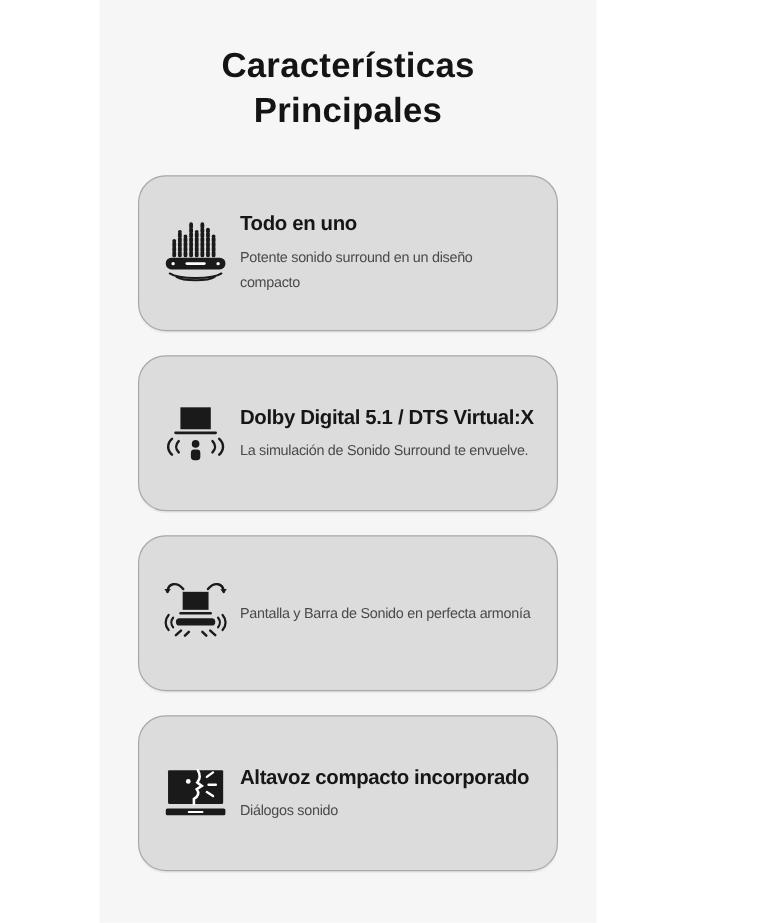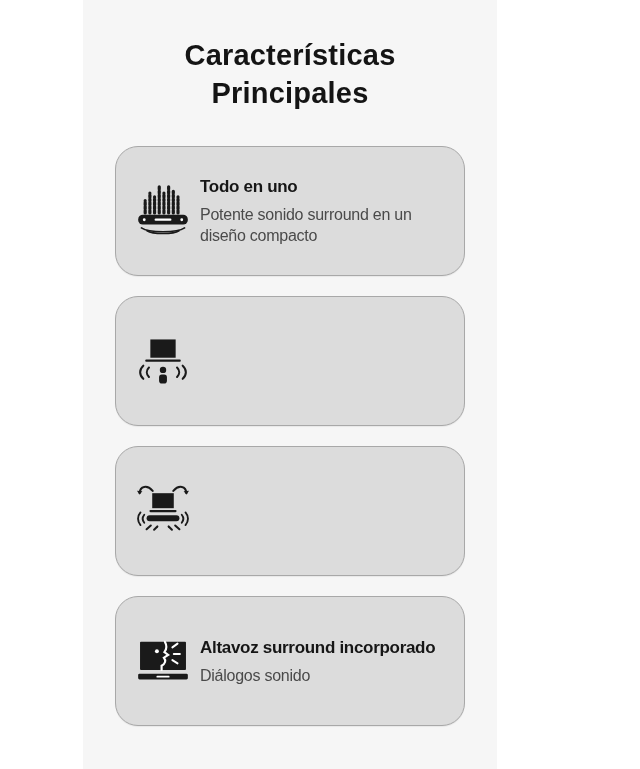--- a/index.html
+++ b/index.html
@@ -53,21 +53,21 @@
   .card-text { width: 252px; margin-left: 4px; }
   .card-title {
     font-size: 17px;
     font-weight: 700;
     color: #161616;
     line-height: 21px;
     letter-spacing: -0.3px;
     margin-bottom: 7px;
   }
   .card-desc {
-    font-size: 16px;
+    font-size: 12px;
     color: #4a4a4a;
     line-height: 21px;
     letter-spacing: -0.25px;
   }
   svg .ink { fill: #1a1a1a; }
   svg .line { stroke: #1a1a1a; fill: none; stroke-linecap: round; }
   svg .wline { stroke: #ffffff; fill: none; stroke-linecap: round; }
 </style>
 </head>
 <body>
@@ -116,20 +116,24 @@
             <circle class="ink" cx="32" cy="41.5" r="3.4"></circle>
             <rect class="ink" x="27.8" y="46.5" width="8.4" height="9.5" rx="3"></rect>
             <g class="line" stroke-width="2.2">
               <path d="M11,37 C6.5,41 6.5,47 11,51"></path>
               <path d="M17,39 C14,42 14,46 17,49"></path>
               <path d="M53,37 C57.5,41 57.5,47 53,51"></path>
               <path d="M47,39 C50,42 50,46 47,49"></path>
             </g>
           </svg>
         </div>
+        <div class="card-text">
+          <div class="card-title">Dolby Digital 5.1 / DTS Virtual:X</div>
+          <div class="card-desc">La simulación de Sonido Surround te envuelve.</div>
+        </div>
       </div>
 
       <div class="card">
         <div class="icon-box">
           <svg width="60" height="62" viewBox="0 0 64 64" aria-hidden="true">
             <rect class="ink" x="20.5" y="13" width="23" height="16"></rect>
             <rect class="ink" x="17.5" y="31" width="29" height="2.2" rx="1.1"></rect>
             <rect class="ink" x="14.5" y="36.5" width="35" height="6.5" rx="3.2"></rect>
             <g class="line" stroke-width="2.2">
               <path d="M21,10.5 C15,3.5 7.5,5.5 7,13"></path>
@@ -145,39 +149,40 @@
             </g>
             <g class="line" stroke-width="2.2">
               <path d="M19,47.5 L14.5,51.5"></path>
               <path d="M26,48.5 L22.5,52"></path>
               <path d="M45,47.5 L49.5,51.5"></path>
               <path d="M38,48.5 L41.5,52"></path>
             </g>
           </svg>
         </div>
         <div class="card-text">
+          <div class="card-desc">Pantalla y Barra de Sonido en perfecta armonía</div>
         </div>
       </div>
 
       <div class="card">
         <div class="icon-box">
           <svg width="60" height="62" viewBox="0 0 64 64" aria-hidden="true">
             <rect class="ink" x="7.5" y="11.5" width="49" height="30" rx="1"></rect>
             <circle cx="25.5" cy="21.5" r="2.1" fill="#ffffff"></circle>
             <path class="wline" stroke-width="2.3" d="M34,11.5 C36.5,16 36,19.5 33.5,22.5 L37.5,25.5 L33,28.5 C35.5,31.5 34.5,35 30.5,37 L30.5,41.5"></path>
             <g class="wline" stroke-width="2.1">
               <path d="M42,17.5 L47.5,13.5"></path>
               <path d="M43.5,24.5 L50,24.5"></path>
               <path d="M42,31 L47.5,34.5"></path>
             </g>
             <rect class="ink" x="5.5" y="45.5" width="53" height="6.2" rx="1.5"></rect>
             <rect x="25" y="47.8" width="14" height="1.8" rx="0.9" fill="#ffffff"></rect>
           </svg>
         </div>
         <div class="card-text">
-          <div class="card-title">Altavoz surround incorporado</div>
+          <div class="card-title">Altavoz compacto incorporado</div>
           <div class="card-desc">Diálogos sonido</div>
         </div>
       </div>
 
     </div>
   </div>
 </div>
 
 </body></html>

